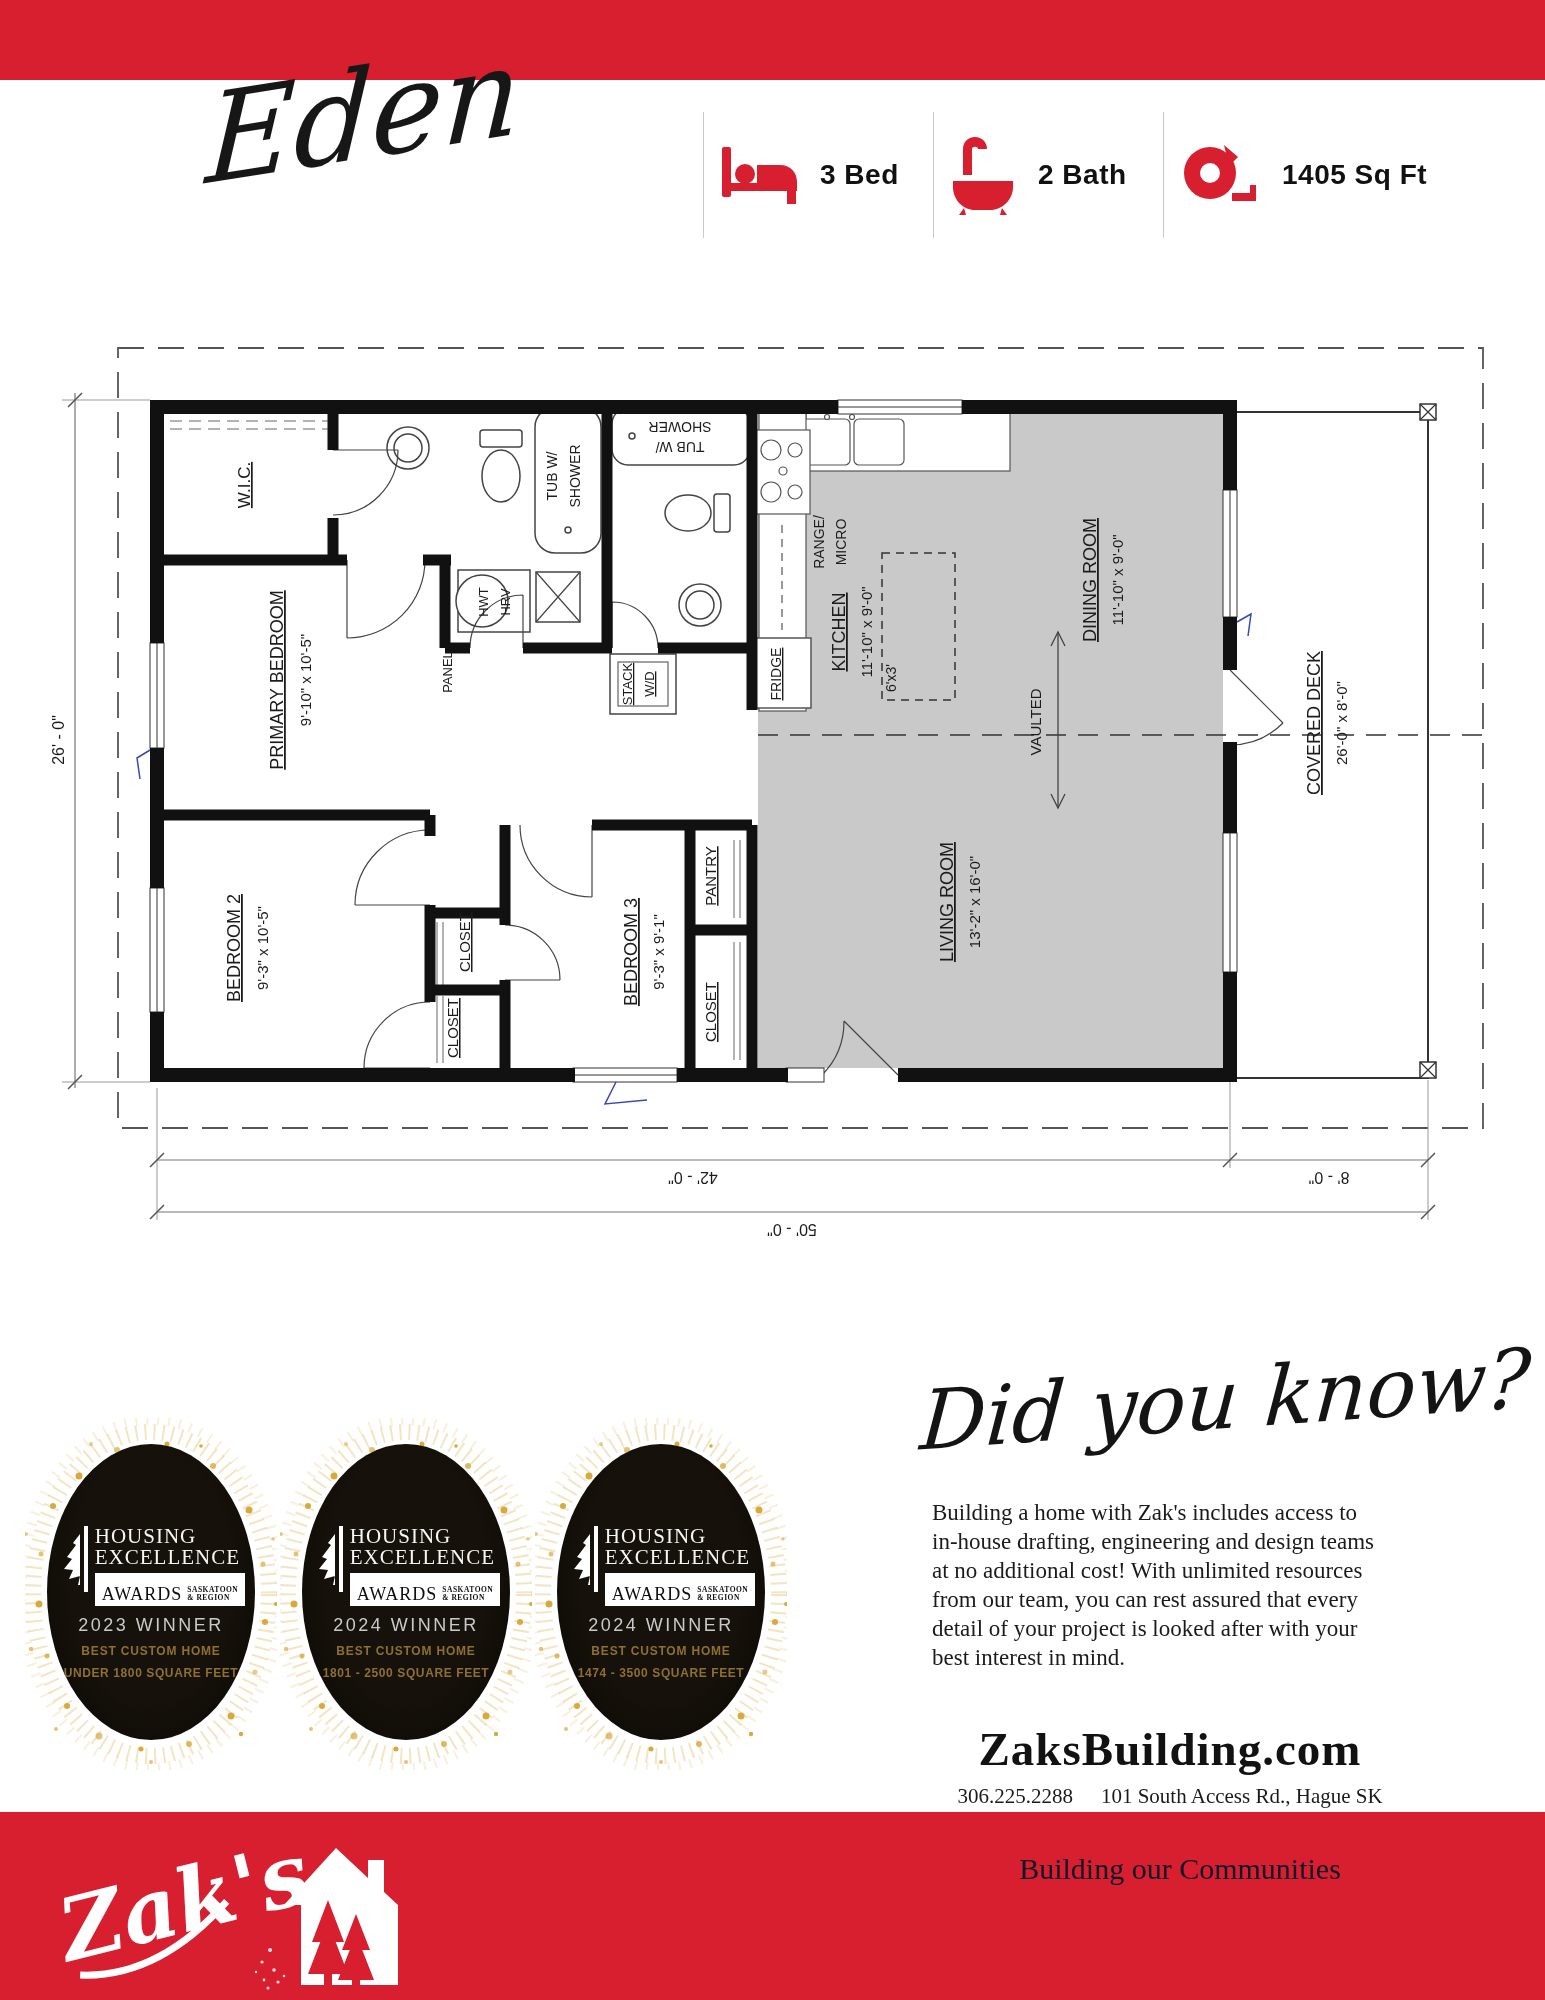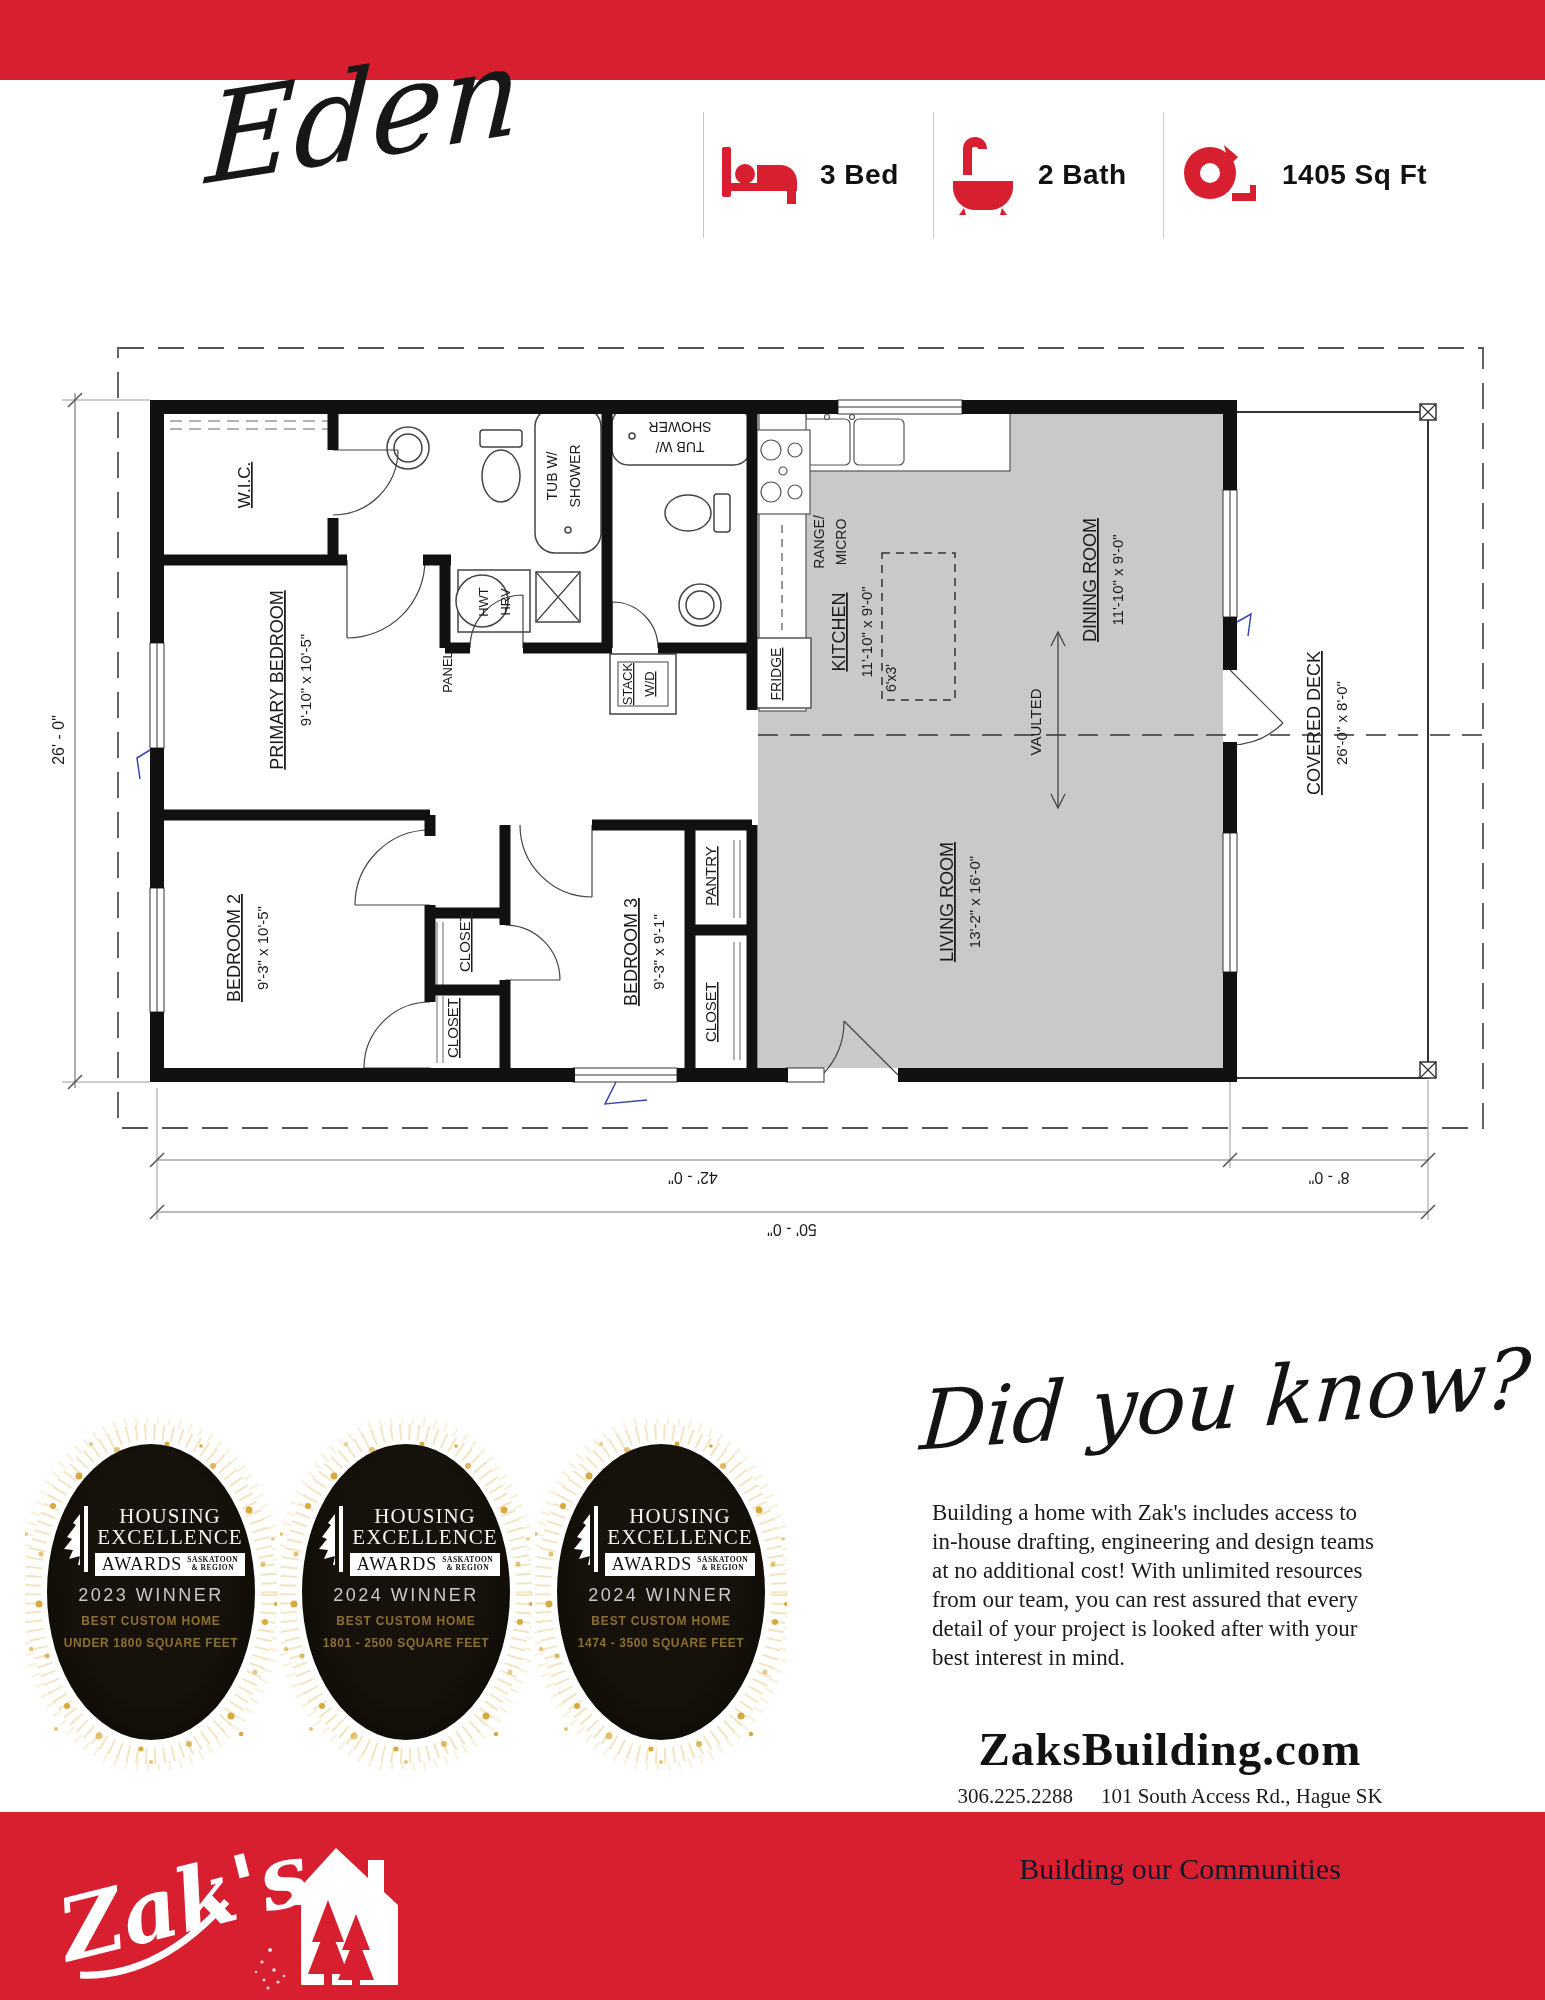--- a/index.html
+++ b/index.html
@@ -16,25 +16,25 @@
   .spec .lbl{font-size:28px;font-weight:bold;color:#111;letter-spacing:.5px;}
   .plan-wrap{position:absolute;left:0;top:280px;width:1545px;height:970px;}
   .plan text{font-family:"Liberation Sans",sans-serif;fill:#1c1c1c;}
   .plan text.u{text-decoration:underline;}
   .awards{position:absolute;left:0;top:1418px;width:800px;height:360px;}
   .badge{position:absolute;top:0;width:252px;height:352px;}
   .badge .glit{position:absolute;left:0;top:0;}
   .badge .disc{position:absolute;left:22px;top:26px;width:208px;height:296px;border-radius:50%;
         background:radial-gradient(ellipse at 50% 45%, #16110a 55%, #070503 100%);
         display:flex;flex-direction:column;align-items:center;}
-  .bhead{display:flex;align-items:flex-start;gap:6px;margin-top:62px;text-align:center;}
+  .bhead{display:flex;align-items:flex-start;gap:6px;margin-top:82px;}
   .bhead .tcol{display:flex;flex-direction:column;line-height:1.02;}
   .bt1,.bt2{font-family:"Liberation Serif",serif;color:#f5f5f5;letter-spacing:1px;}
   .bt1{font-size:21px;} .bt2{font-size:21px;}
-  .awbox{margin-top:4px;background:#fff;display:flex;align-items:center;gap:5px;padding:2px 7px 3px 7px;}
+  .awbox{margin-top:4px;background:#fff;display:flex;align-items:center;gap:5px;padding:12px 7px 3px 7px;}
   .awbox .aw{font-family:"Liberation Serif",serif;font-size:18px;color:#0d0d0d;letter-spacing:1px;}
   .awbox .rg{display:flex;flex-direction:column;line-height:1;}
   .awbox .rg span{font-family:"Liberation Serif",serif;font-size:7.5px;font-weight:bold;color:#0d0d0d;letter-spacing:.5px;}
   .bwin{margin-top:9px;font-size:18px;color:#c9c9c9;letter-spacing:2.5px;}
   .bcat{margin-top:8px;font-size:12px;color:#8d6f33;font-weight:bold;letter-spacing:.8px;}
   .bdet{margin-top:8px;font-size:12px;color:#8d6f33;font-weight:bold;letter-spacing:.6px;}
   .dyk-head{position:absolute;left:920px;top:1352px;font-family:"DejaVu Serif",serif;font-style:italic;
         font-size:82px;color:#141414;transform:rotate(-4deg) skewX(-8deg);white-space:nowrap;}
   .dyk-body{position:absolute;left:932px;top:1498px;width:452px;font-family:"Liberation Serif",serif;
         font-size:23px;line-height:29px;color:#1b1b1b;}

